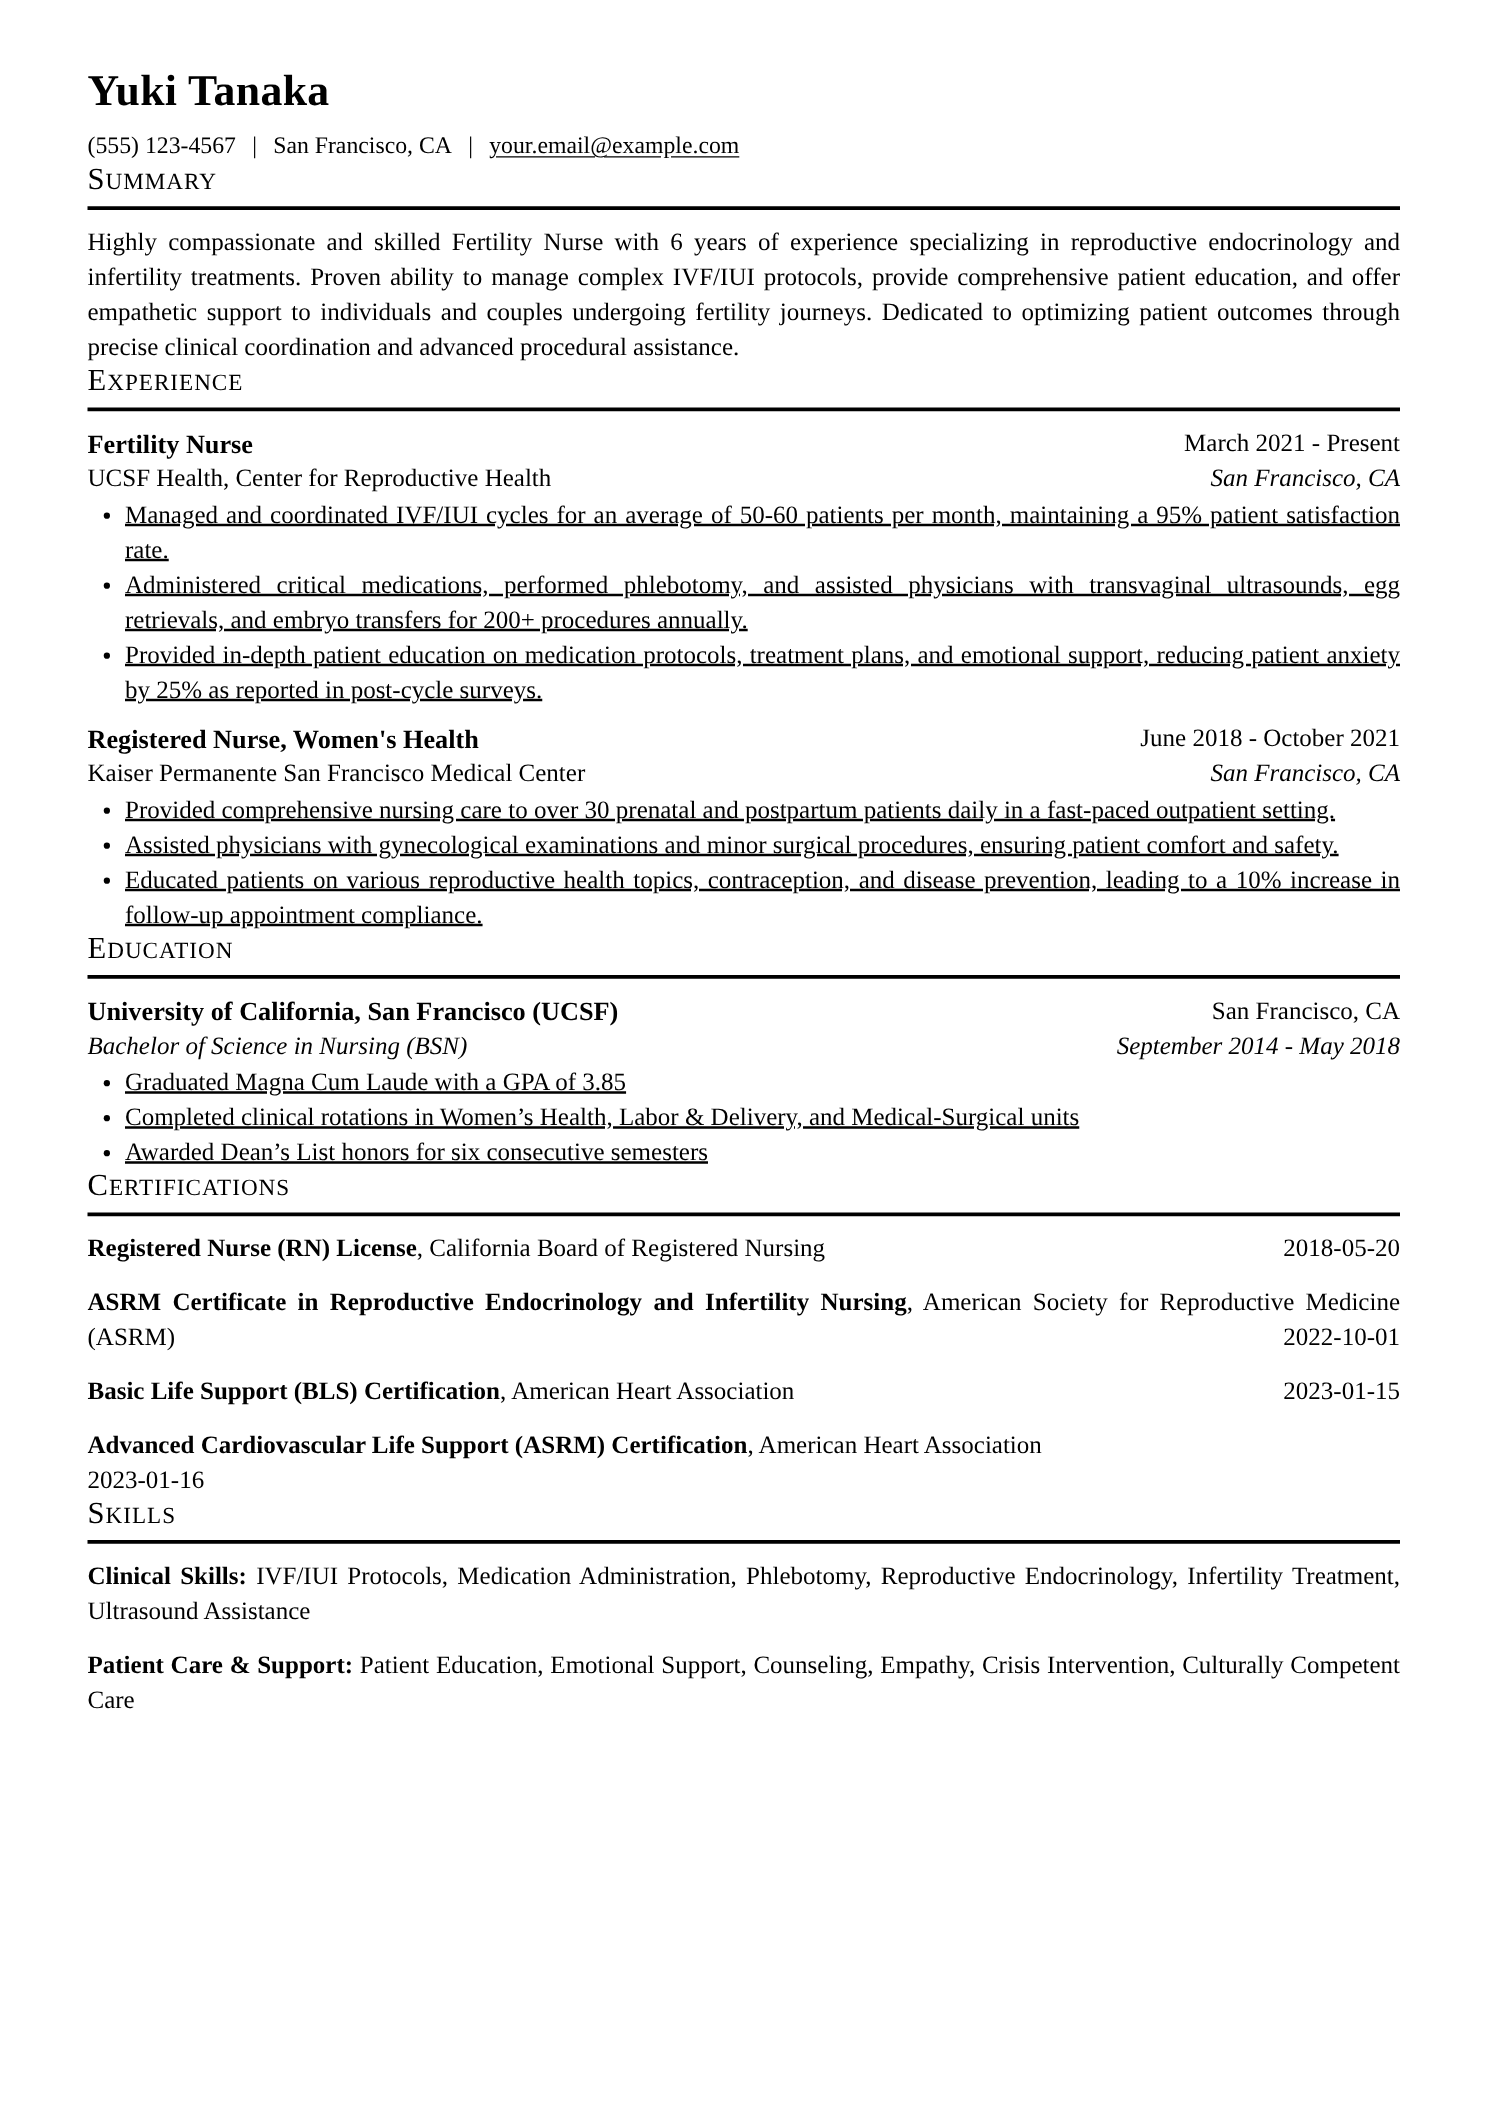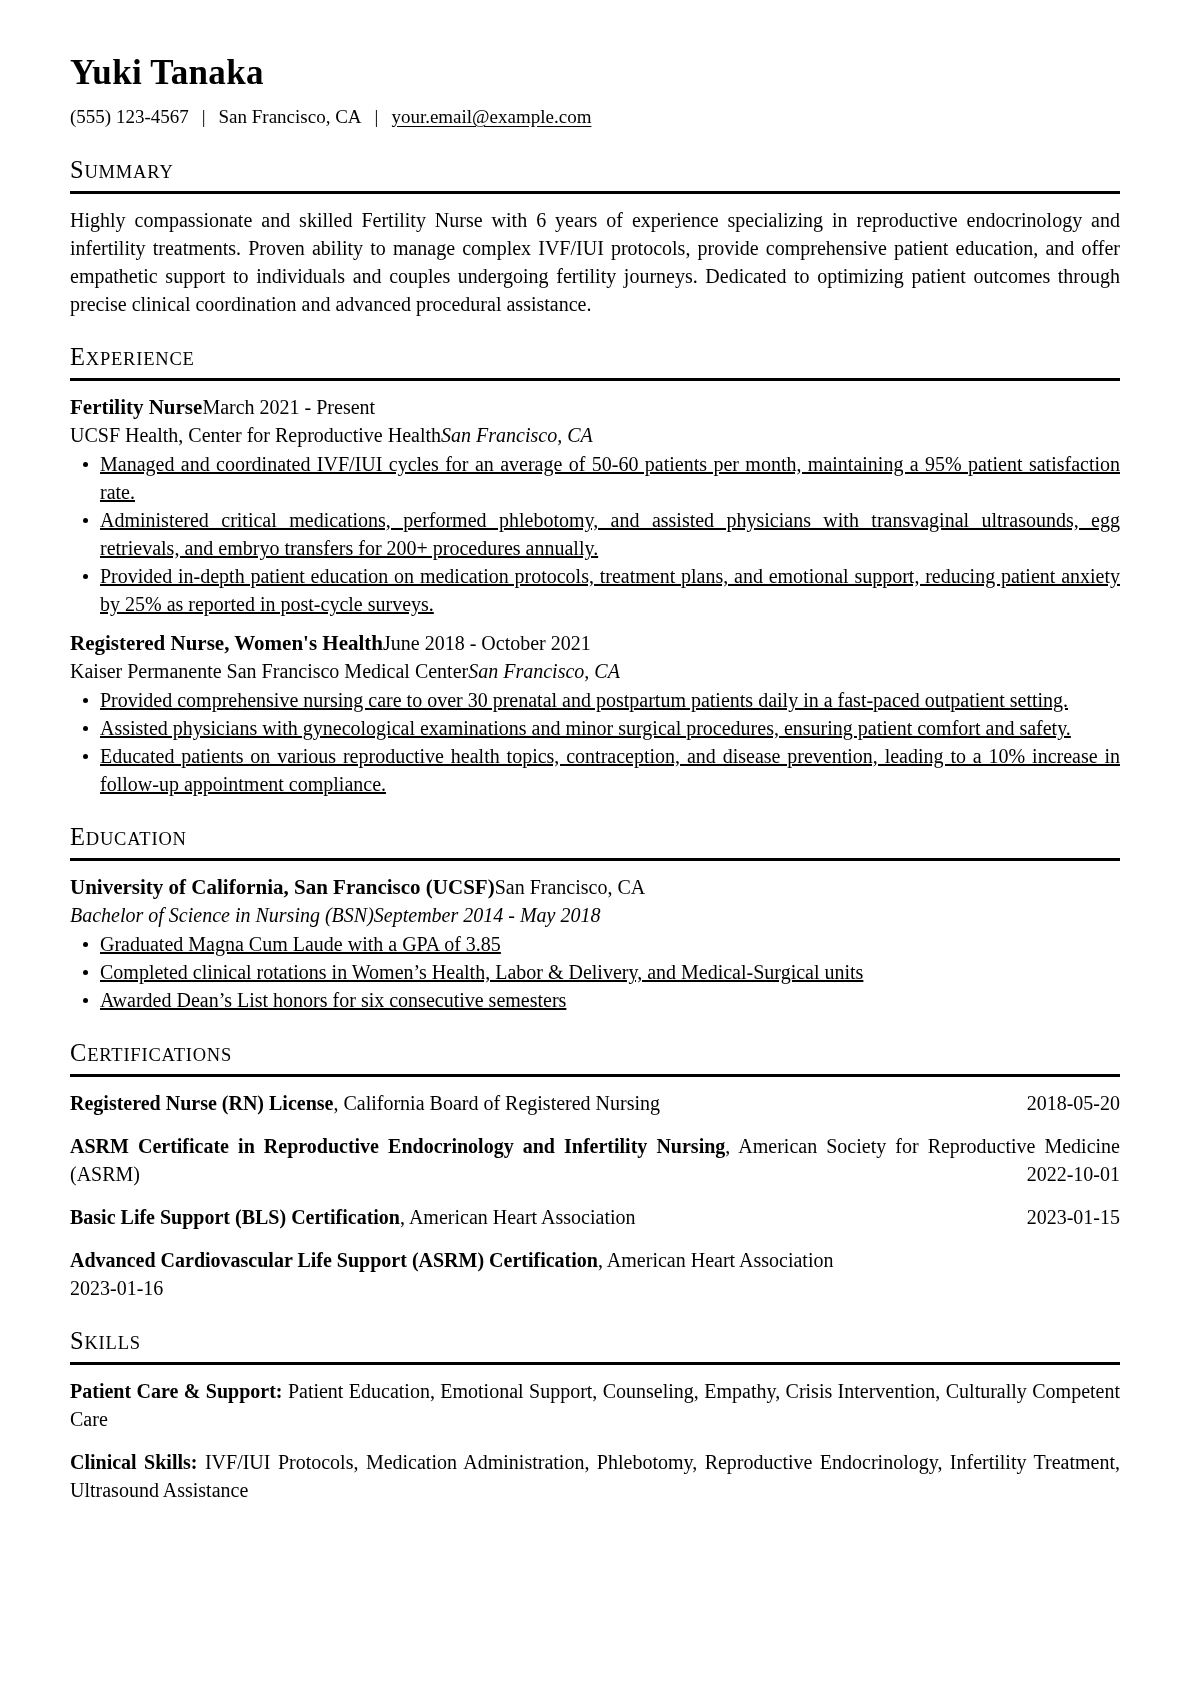--- a/index.html
+++ b/index.html
@@ -12,33 +12,33 @@
     overflow: hidden;
   }
   .page { padding: 52px 70px 0 70px; }
 
   h1.name { margin: 0; font-size: 35px; font-weight: 700; line-height: 42px; letter-spacing: 0.3px; }
 
   .contact-line { margin-top: 9px; font-size: 19px; line-height: 28px; }
   .sep { margin: 0 13px; font-weight: 400; }
   a.email { color: #000; text-decoration: underline; text-underline-offset: 3px; cursor: pointer; }
 
-  section { margin-top: 26px; }
+  section { }
   h2.section-title {
     margin: 0; font-weight: 400; font-size: 18.5px;
     letter-spacing: 0.8px; text-transform: uppercase; line-height: 25px;
   }
   h2.section-title::first-letter { font-size: 24.5px; }
   .rule { height: 3px; background: #000; margin-top: 6px; }
   .section-content { margin-top: 12px; }
 
   p.para { margin: 0; text-align: justify; line-height: 28px; }
 
   .entry + .entry { margin-top: 11px; }
-  .row2 { display: flex; justify-content: flex-start; line-height: 28px; }
+  .row2 { display: flex; justify-content: space-between; line-height: 28px; }
   .bold { font-weight: 700; }
   .italic { font-style: italic; }
   .role { font-size: 21px; }
 
   ul.bullets { margin: 1px 0 0 0; padding: 0; list-style: none; text-decoration: underline; }
   ul.bullets li { position: relative; padding-left: 30px; line-height: 28px; text-align: justify; }
   ul.bullets li::before {
     content: ""; position: absolute; left: 13px; top: 12px;
     width: 5px; height: 5px; border-radius: 50%; background: #000;
   }
@@ -138,18 +138,18 @@
         <p class="cert"><span class="bold">ASRM Certificate in Reproductive Endocrinology and Infertility Nursing</span><span class="cert-issuer">American Society for Reproductive Medicine (ASRM)</span><span class="cert-date right">2022-10-01</span></p>
         <p class="cert"><span class="bold">Basic Life Support (BLS) Certification</span><span class="cert-issuer">American Heart Association</span><span class="cert-date right">2023-01-15</span></p>
         <p class="cert"><span class="bold">Advanced Cardiovascular Life Support (ASRM) Certification</span><span class="cert-issuer">American Heart Association</span><span class="cert-date block">2023-01-16</span></p>
       </div>
   </section>
 
   <section>
     <h2 class="section-title">Skills</h2>
     <div class="rule"></div>
     <div class="section-content">
+        <p class="skill"><span class="bold">Clinical Skills:</span> <span>IVF/IUI Protocols, Medication Administration, Phlebotomy, Reproductive Endocrinology, Infertility Treatment, Ultrasound Assistance</span></p>
         <p class="skill"><span class="bold">Patient Care &amp; Support:</span> <span>Patient Education, Emotional Support, Counseling, Empathy, Crisis Intervention, Culturally Competent Care</span></p>
-        <p class="skill"><span class="bold">Clinical Skills:</span> <span>IVF/IUI Protocols, Medication Administration, Phlebotomy, Reproductive Endocrinology, Infertility Treatment, Ultrasound Assistance</span></p>
       </div>
   </section>
 
 </div>
 
 </body></html>

